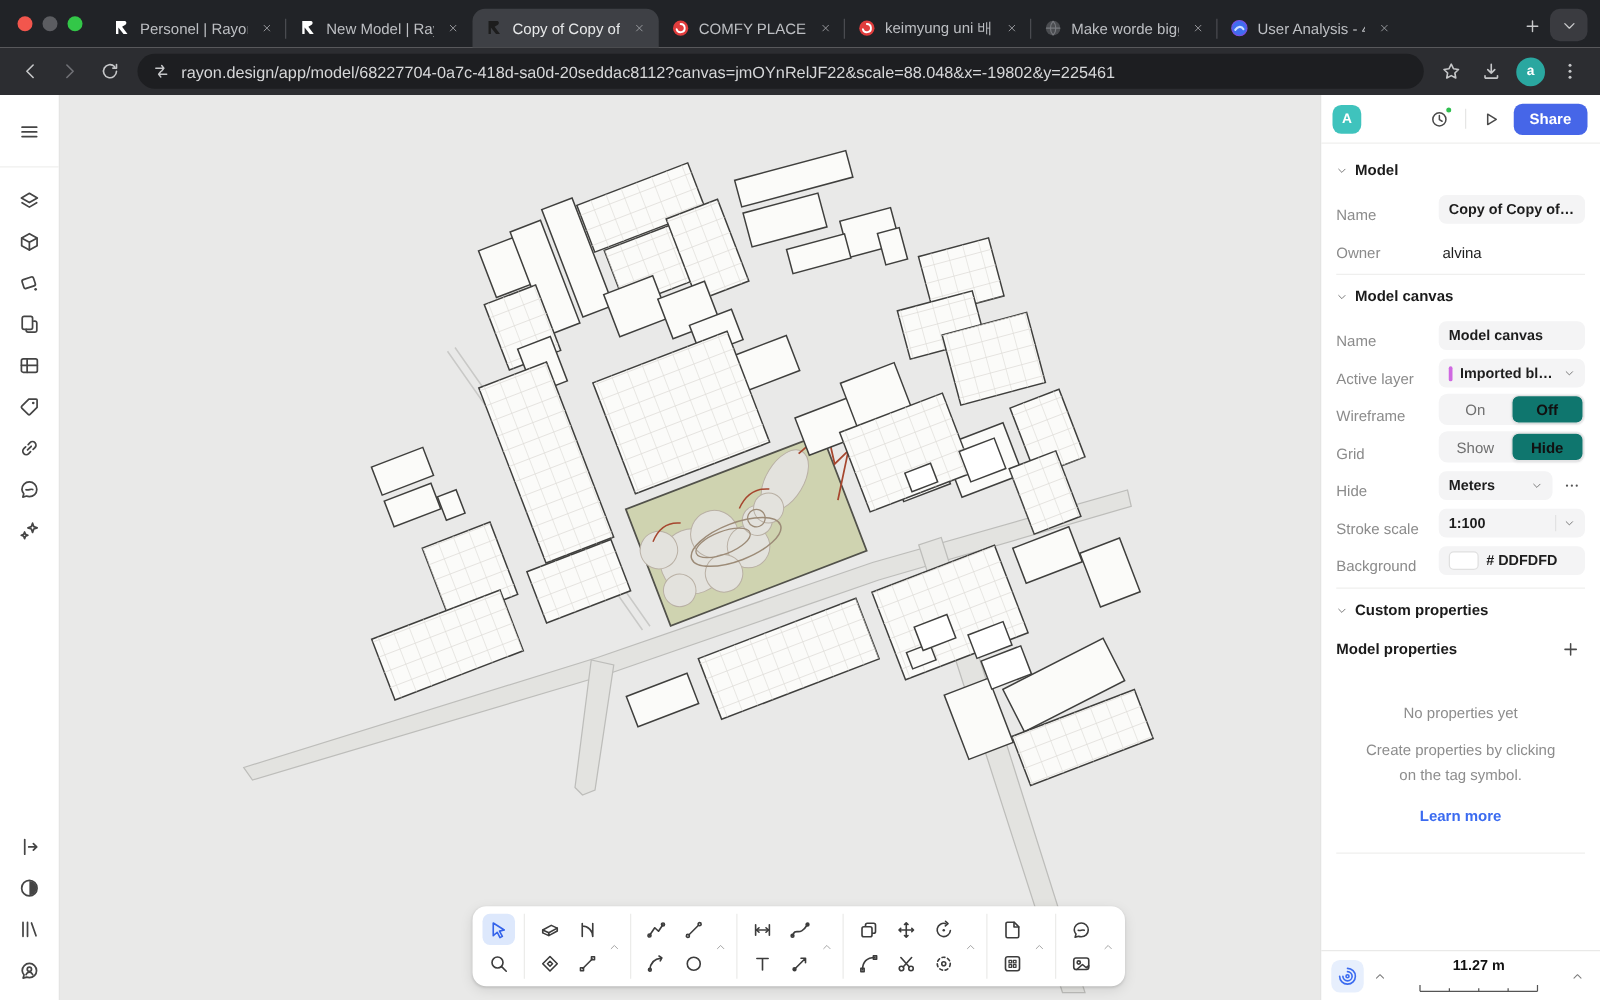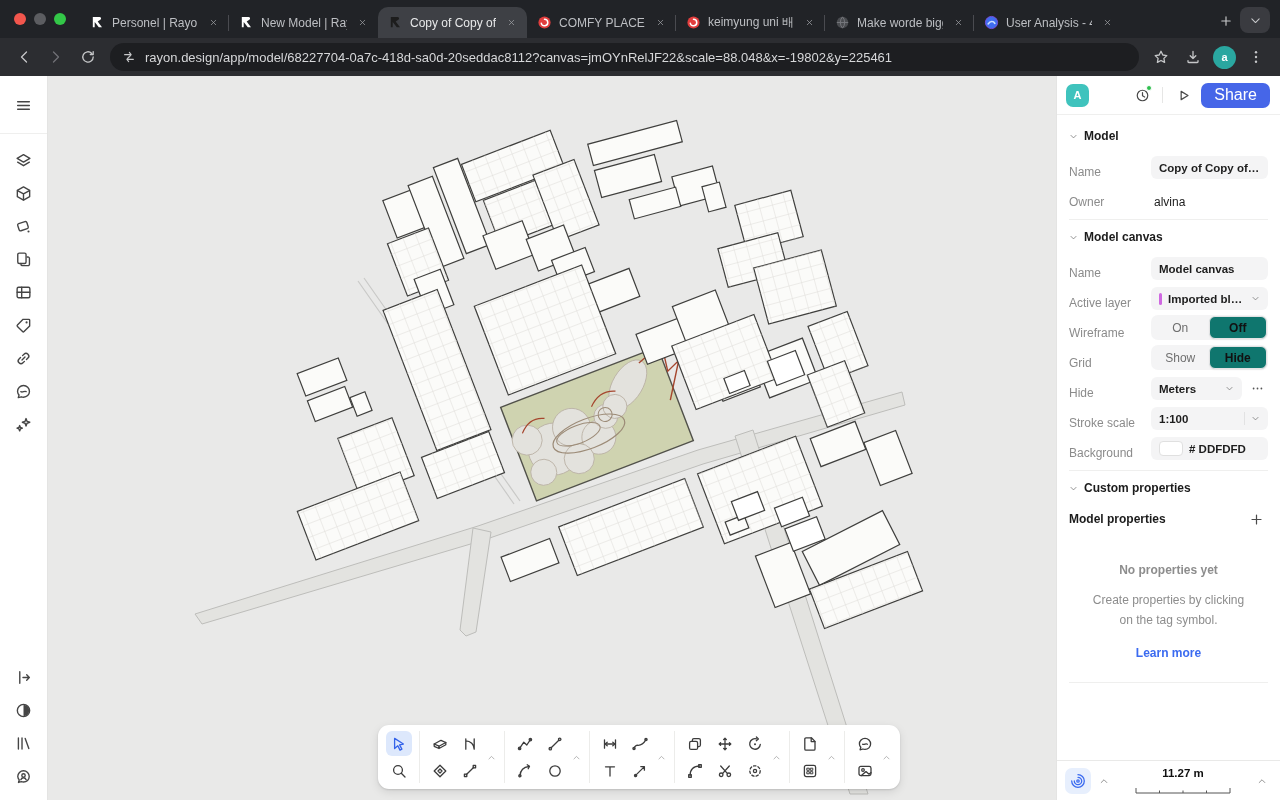--- a/index.html
+++ b/index.html
@@ -62,21 +62,21 @@
 
   
   .panel { width:224px; background:#fff; border-left:1px solid #e4e4e3; display:flex; flex-direction:column; flex:none; font-size:12px; color:#202020; }
   .phead { height:39px; border-bottom:1px solid #efefee; display:flex; align-items:center; padding:0 10px 0 9px; gap:6px; flex:none; }
   .pavatar { width:23px; height:23px; border-radius:7px; color:#fff; font-weight:bold; font-size:11px; display:flex; align-items:center; justify-content:center; }
   .phead .grow { flex:1; }
   .pibtn { width:24px; height:24px; border-radius:6px; display:flex; align-items:center; justify-content:center; color:#4a4a4a; position:relative; }
   .pibtn svg { width:15px; height:15px; }
   .gdot { position:absolute; top:2px; right:2px; width:6px; height:6px; border-radius:50%; background:#2fbf4f; border:1px solid #fff; }
   .vsep { width:1px; height:16px; background:#e6e6e5; margin:0 2px; }
-  .share { height:25px; padding:0 13px; border:none; border-radius:7px; color:#fff; font-size:16px; font-weight:normal; font-family:inherit; }
+  .share { height:25px; padding:0 13px; border:none; border-radius:7px; color:#fff; font-size:12px; font-weight:bold; font-family:inherit; }
 
   .pbody { padding:4px 12px 4px; flex:none; }
   .sechead { display:flex; align-items:center; gap:6px; margin:10px 0 6px; font-weight:bold; font-size:12px; color:#1b1b1b; }
   .sechead svg { width:9px; height:9px; color:#6d6d6d; }
   .prow { display:flex; align-items:flex-end; min-height:30px; gap:4px; }
   .plabel { width:78px; flex:none; color:#8b8b8b; }
   .pctrl { flex:1; min-width:0; display:flex; align-items:center; }
   .pill { flex:1; min-width:0; height:23px; background:#f4f4f5; border-radius:6px; display:flex; align-items:center; padding:0 8px; gap:6px; font-weight:bold; color:#1d1d1d; white-space:nowrap; }
   .pill .txt { overflow:hidden; text-overflow:ellipsis; flex:1; font-size:11.5px; }
   .plain { padding-left:3px; color:#1d1d1d; }
@@ -87,21 +87,21 @@
   .seg { flex:1; height:25px; background:#f4f4f5; border-radius:7px; display:flex; padding:1px; }
   .seg span { flex:1; display:flex; align-items:center; justify-content:center; border-radius:6px; color:#6f6f6f; }
   .seg .on { background:#0f766e; border:1px solid #e3e3e4; box-shadow:0 1px 2px rgba(0,0,0,.06); color:#111; font-weight:bold; }
   .dotsbtn { width:22px; height:22px; margin-left:4px; border-radius:6px; display:flex; align-items:center; justify-content:center; color:#555; flex:none; }
   .dotsbtn svg { width:13px; height:13px; }
   .swatch { width:24px; height:15px; background:#fff; border:1px solid #e0e0e0; border-radius:4px; flex:none; }
   .hr { border-top:1px solid #efefee; margin:10px 0 0; }
   .mprops { display:flex; align-items:center; margin:12px 0 4px; font-weight:bold; color:#1b1b1b; }
   .mprops .grow { flex:1; }
   .empty { text-align:center; color:#8d8d8d; margin-top:30px; line-height:1.65; padding:0 18px; }
-  .empty .t1 { margin-bottom:10px;font-weight:bold; }
+  .empty .t1 { margin-bottom:10px; }
   .learn { display:block; text-align:center; margin-top:16px; font-weight:bold; }
   .pfoot { margin-top:auto; border-top:1px solid #e9e9e8; height:40px; display:flex; align-items:center; padding:0 10px 0 8px; gap:5px; flex:none; }
   .snapbtn { width:26px; height:26px; border-radius:7px; background:#e7effd; color:#3b6bf0; display:flex; align-items:center; justify-content:center; }
   .snapbtn svg { width:16px; height:16px; }
   .chevup { width:16px; height:16px; color:#7b7b7b; display:flex; align-items:center; justify-content:center; }
   .chevup svg { width:10px; height:10px; }
   .ruler { flex:1; display:flex; flex-direction:column; align-items:center; gap:7px; }
   .ruler .val { font-weight:bold; font-size:11.5px; color:#111; }
   .ruler svg { width:96px; height:8px; display:block; color:#555; }
 </style>

